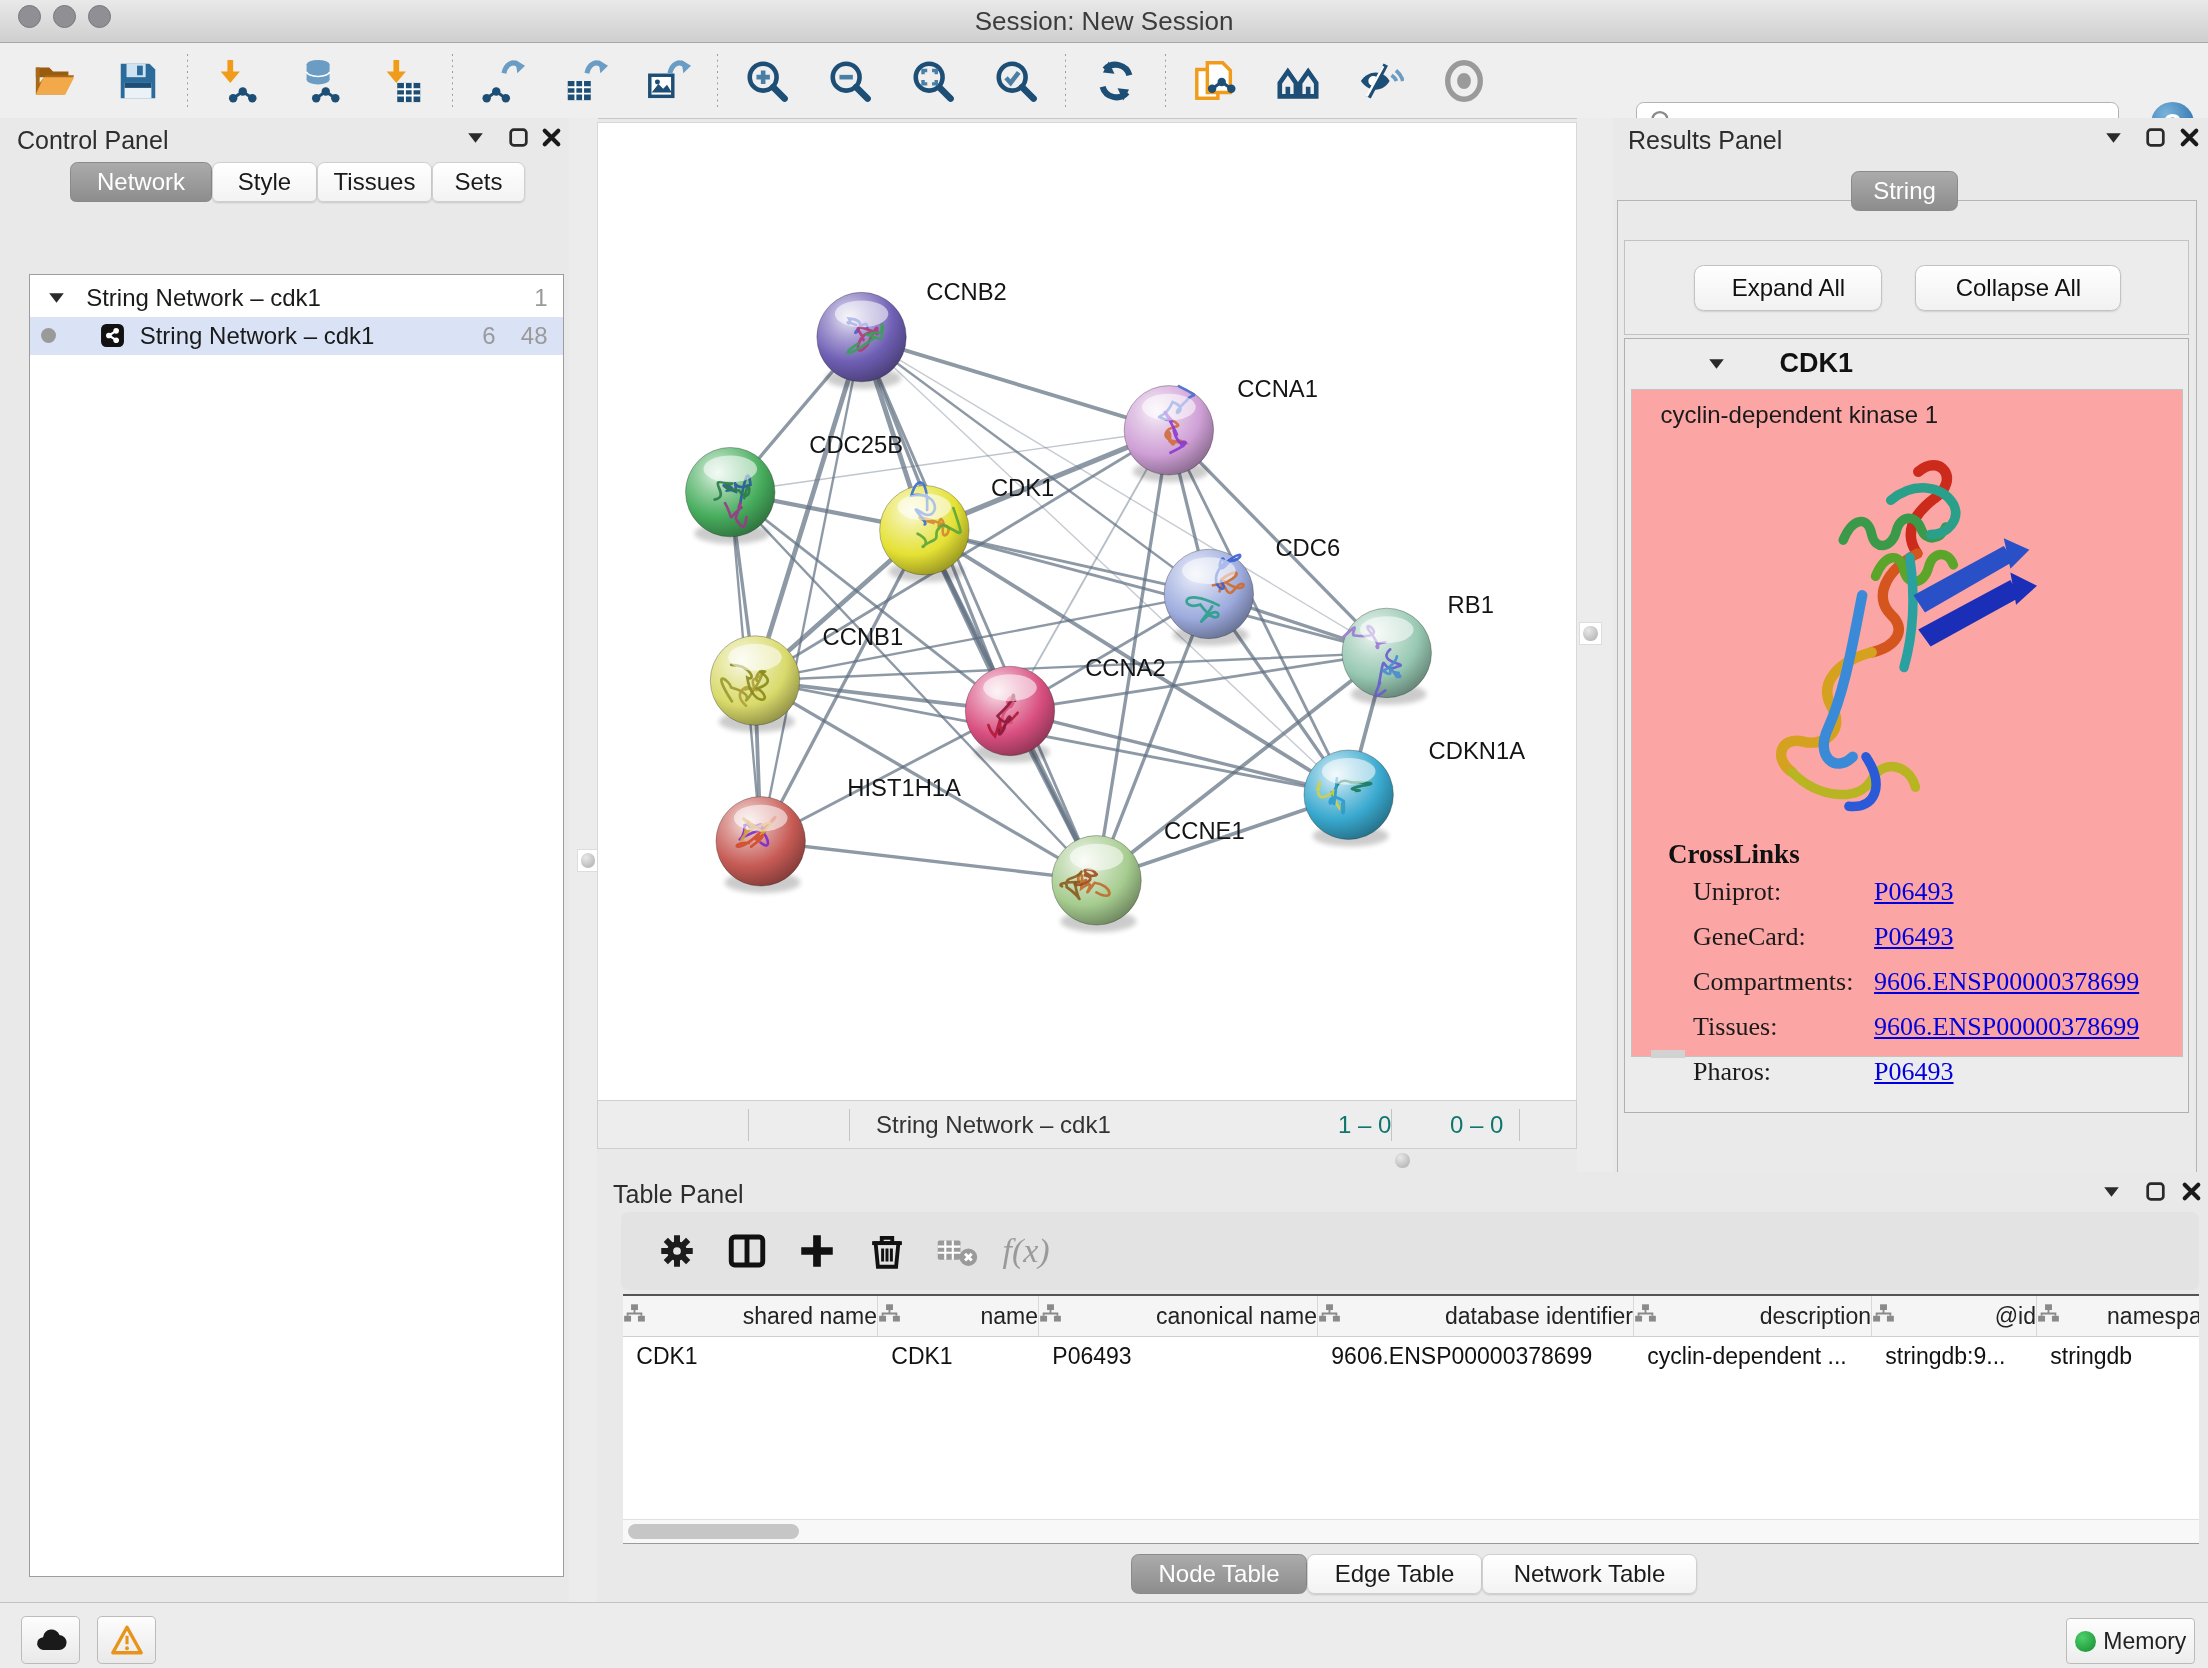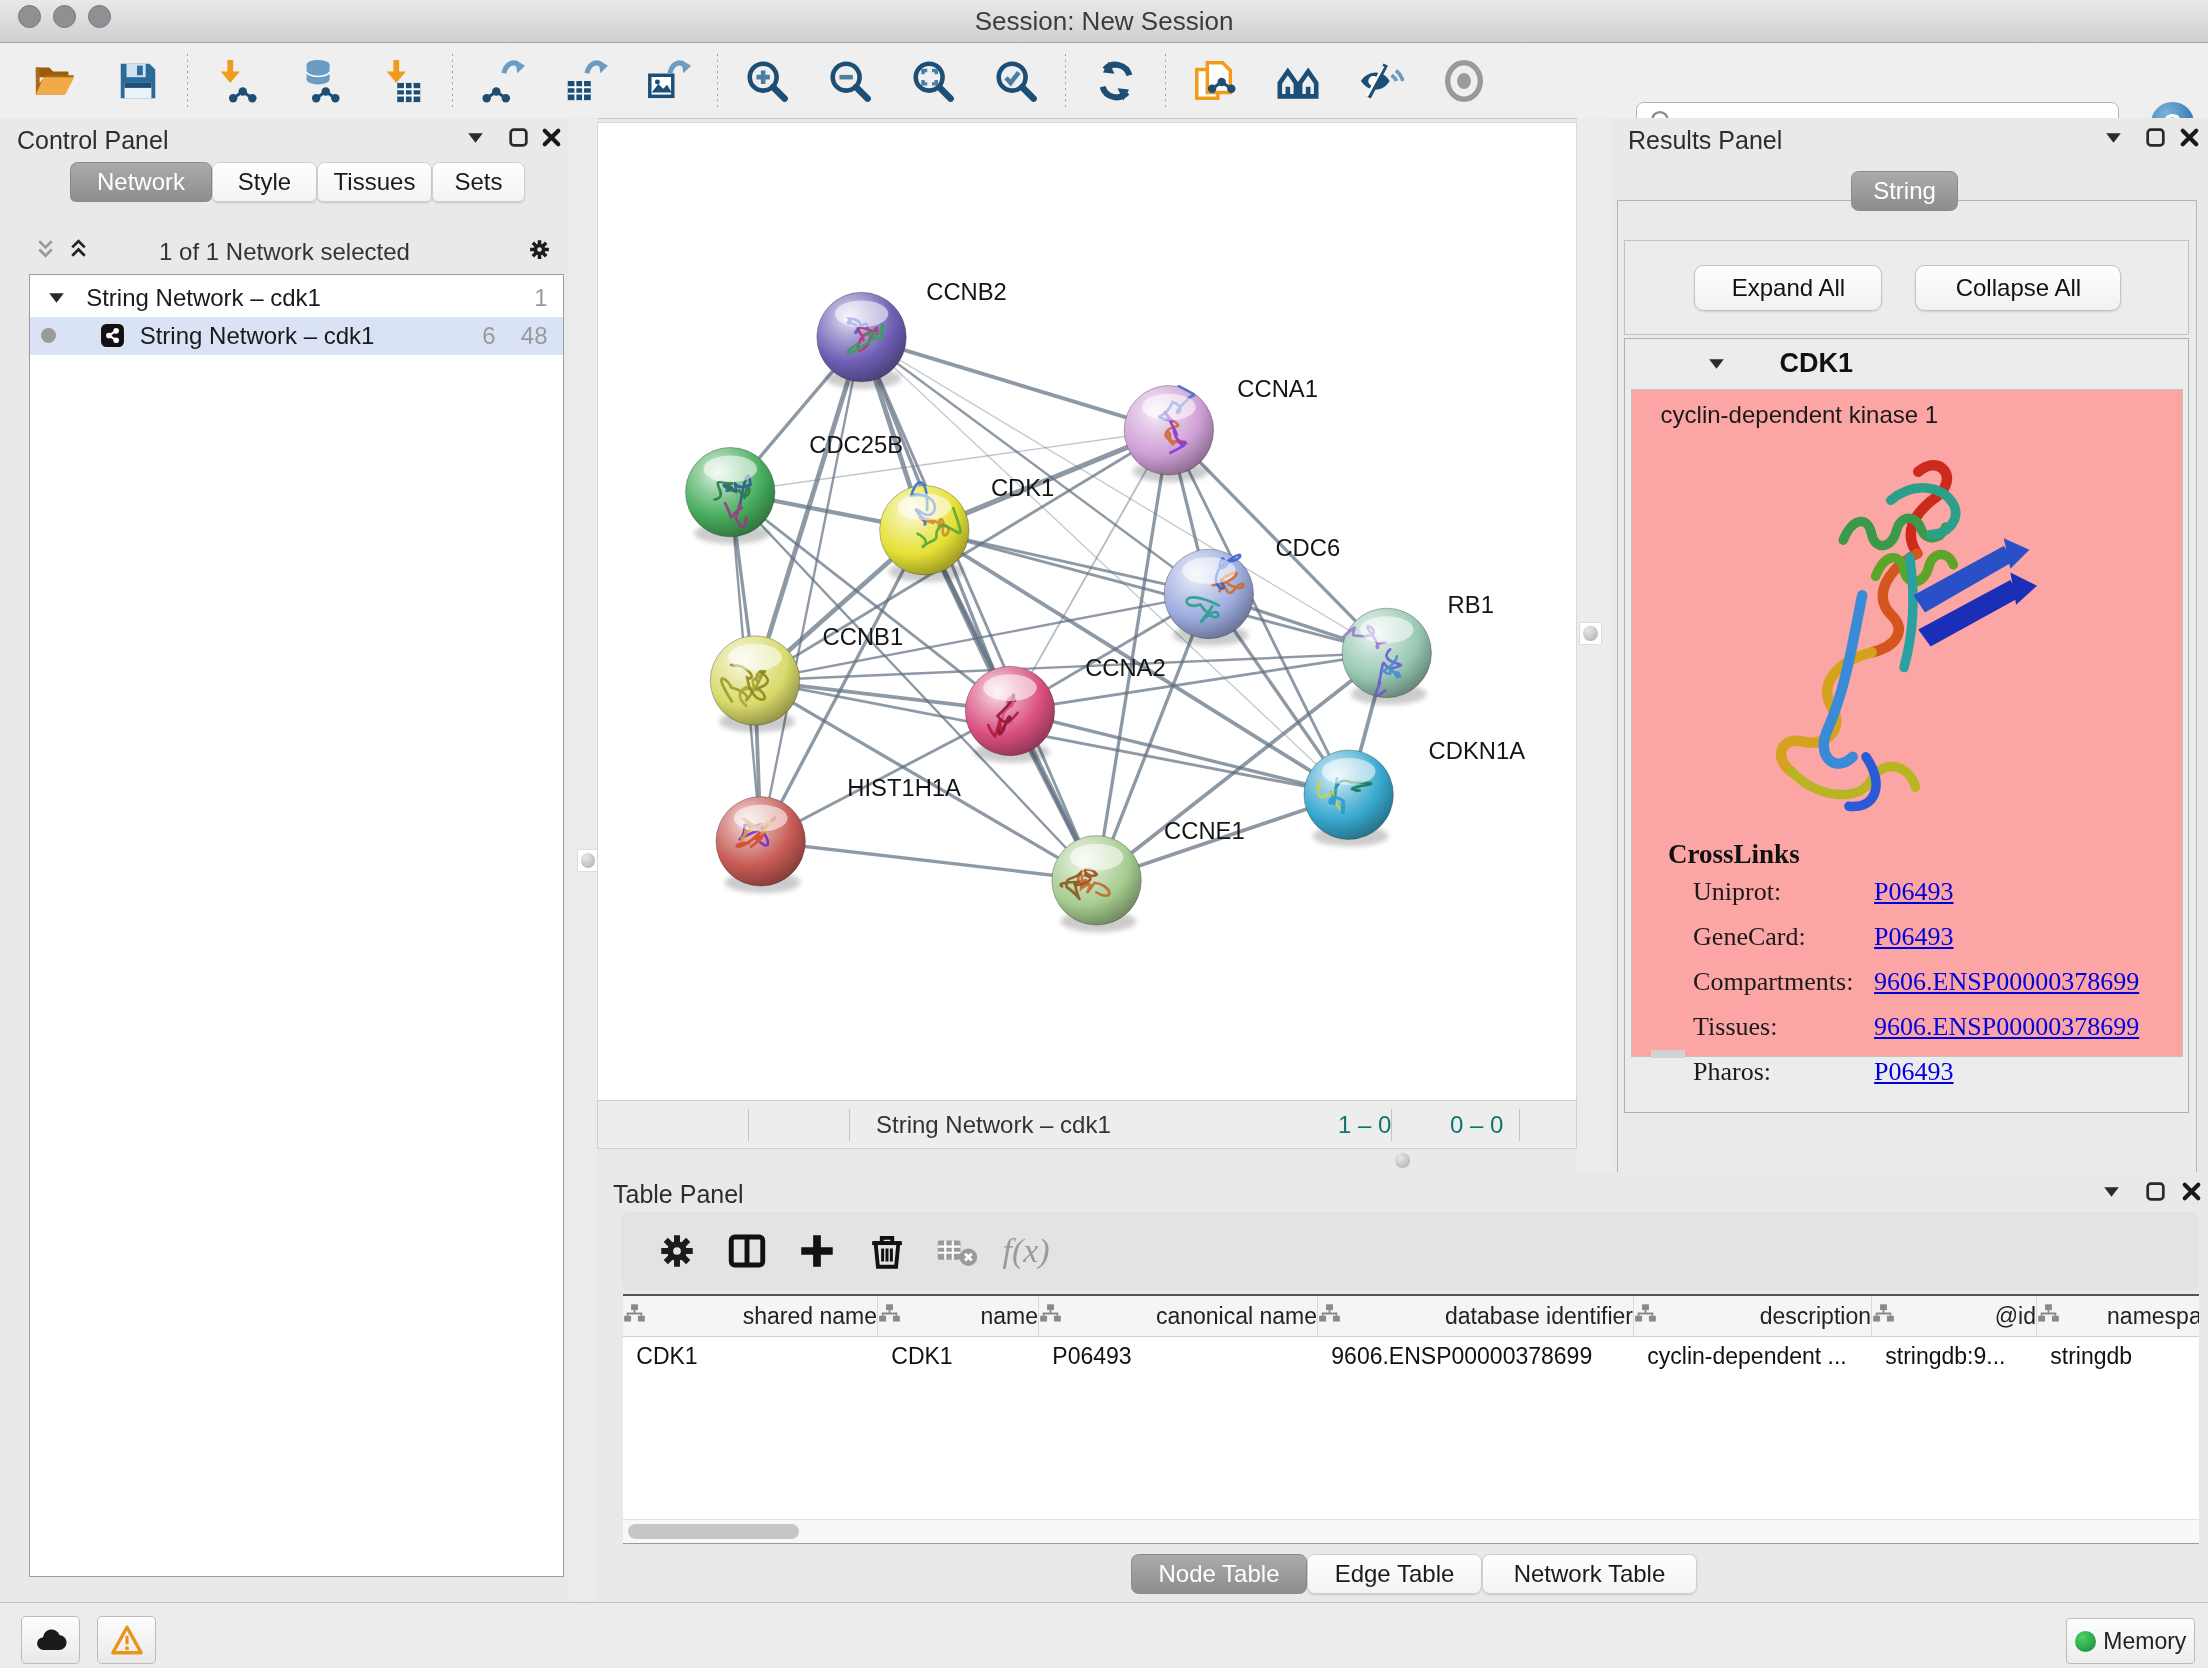--- a/index.html
+++ b/index.html
@@ -318,42 +318,20 @@
       </svg>
     </span>
 
   <div id="cp-tabs">
     <div class="seltab" style="width:140px">Network</div>
     <div class="graytab" style="width:103px">Style</div>
     <div class="graytab" style="width:113px">Tissues</div>
     <div class="graytab" style="width:91px">Sets</div>
   </div>
 
-  <div id="cp-sub">
-    <span class="winbtn" style="left:32px;top:5.7px">
-        <svg viewBox="0 0 24 24">
-          <path d="M6 4l6 6 6-6M6 12l6 6 6-6" stroke="#9a9a9a" stroke-width="2.6" fill="none"></path>
-        </svg>
-      </span>
-    <span class="winbtn" style="left:65px;top:5.7px">
-        <svg viewBox="0 0 24 24">
-          <path d="M6 10l6-6 6 6M6 18l6-6 6 6" stroke="#222" stroke-width="2.6" fill="none"></path>
-        </svg>
-      </span>
-    <div style="position:absolute;left:0;width:569px;text-align:center;top:7.6px;font-size:24px;color:#333">1 of 1 Network selected</div>
-    <span class="winbtn" style="left:523px;top:3.8px;width:32px;height:32px">
-        <svg viewBox="0 0 24 24">
-          <g stroke="#1c1c1c" stroke-width="3.4">
-            <path d="M12 3v18M3 12h18M5.6 5.6l12.8 12.8M18.4 5.6L5.6 18.4"></path>
-          </g>
-          <circle cx="12" cy="12" r="5.6" fill="#1c1c1c"></circle>
-          <circle cx="12" cy="12" r="2.2" fill="#e4e4e4"></circle>
-        </svg>
-      </span>
-  </div>
 
   <div id="cp-tree">
     <div class="tree-row" style="margin-top:3.8px">
       <span class="winbtn" style="position:static;width:32px;margin-left:11.4px">
           <svg viewBox="0 0 24 24">
             <path d="M5 8h14l-7 9z" fill="#2a2a2a"></path>
           </svg>
         </span>
       <span style="margin-left:13.3px">String Network – cdk1</span>
       <span class="tree-count" style="position:absolute;right:15px">1</span>

